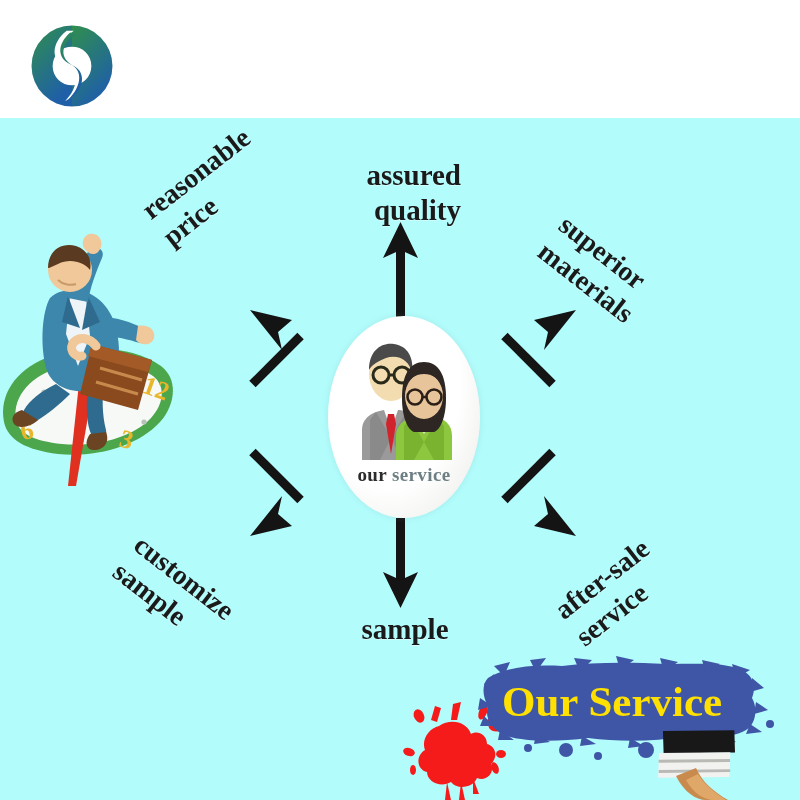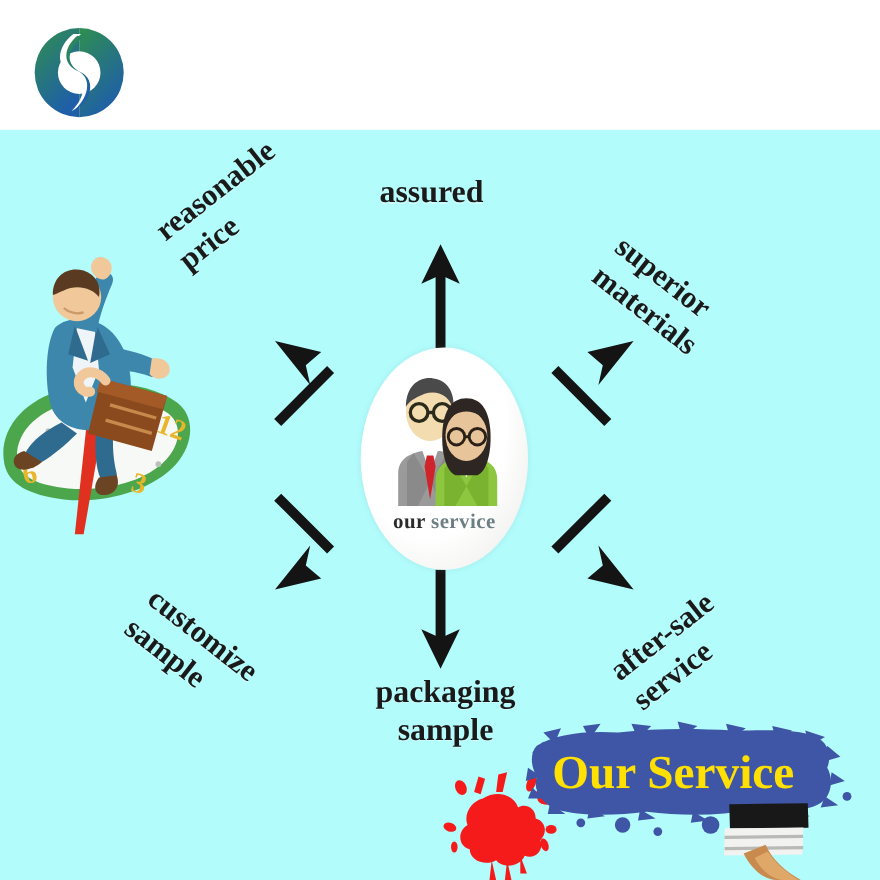--- a/index.html
+++ b/index.html
@@ -40,21 +40,21 @@
   #arrows{position:absolute;left:0;top:0;width:800px;height:800px;z-index:4;}
 
   
   .lbl{
     position:absolute;z-index:6;
     font-family:"Liberation Serif", serif;
     font-weight:700;color:#1a1a1a;
     line-height:1.22;white-space:nowrap;
     text-shadow:0 1px 0 rgba(255,255,255,.35);
   }
-  #lbl-assured{left:345px;top:158px;font-size:29px;text-align:left;width:116px;}
+  #lbl-assured{left:345px;top:158px;font-size:29px;text-align:right;width:116px;}
   #lbl-packaging{left:330px;top:612px;font-size:29px;text-align:center;width:150px;}
 
   #lbl-reasonable{
     left:135px;top:200px;font-size:28px;text-align:left;
     transform:rotate(-38deg);transform-origin:left top;
   }
   #lbl-superior{
     left:573px;top:208px;font-size:28px;text-align:left;
     transform:rotate(38deg);transform-origin:left top;
   }
@@ -225,20 +225,21 @@
       </g>
     </svg>
     <div id="oval-caption">
       <span>our</span>
       <span class="grey">service</span>
     </div>
   </div>
 
   <div class="lbl" id="lbl-assured">
     <div>assured</div>
+    <div>quality</div>
   </div>
 
   <div class="lbl" id="lbl-superior">
     <div>superior</div>
     <div>materials</div>
   </div>
 
   <div class="lbl" id="lbl-reasonable">
     <div>reasonable</div>
     <div>price</div>
@@ -248,21 +249,20 @@
     <div>customize</div>
     <div>sample</div>
   </div>
 
   <div class="lbl" id="lbl-aftersale">
     <div>after-sale</div>
     <div>service</div>
   </div>
 
   <div class="lbl" id="lbl-packaging">
-    <div>packaging</div>
     <div>sample</div>
   </div>
 
   <svg id="splat" viewBox="0 0 120 110">
     <g fill="#f51b1b">
       <path d="M44 36 C56 28 72 32 76 44 C82 40 92 44 92 54
                C100 56 104 66 96 74 C100 82 92 92 82 88
                C78 98 62 100 56 92 C46 98 32 92 32 82
                C22 80 20 66 30 60 C26 50 34 38 44 36 Z"></path>
       <path d="M52 92 L56 110 L50 110 Z"></path>

